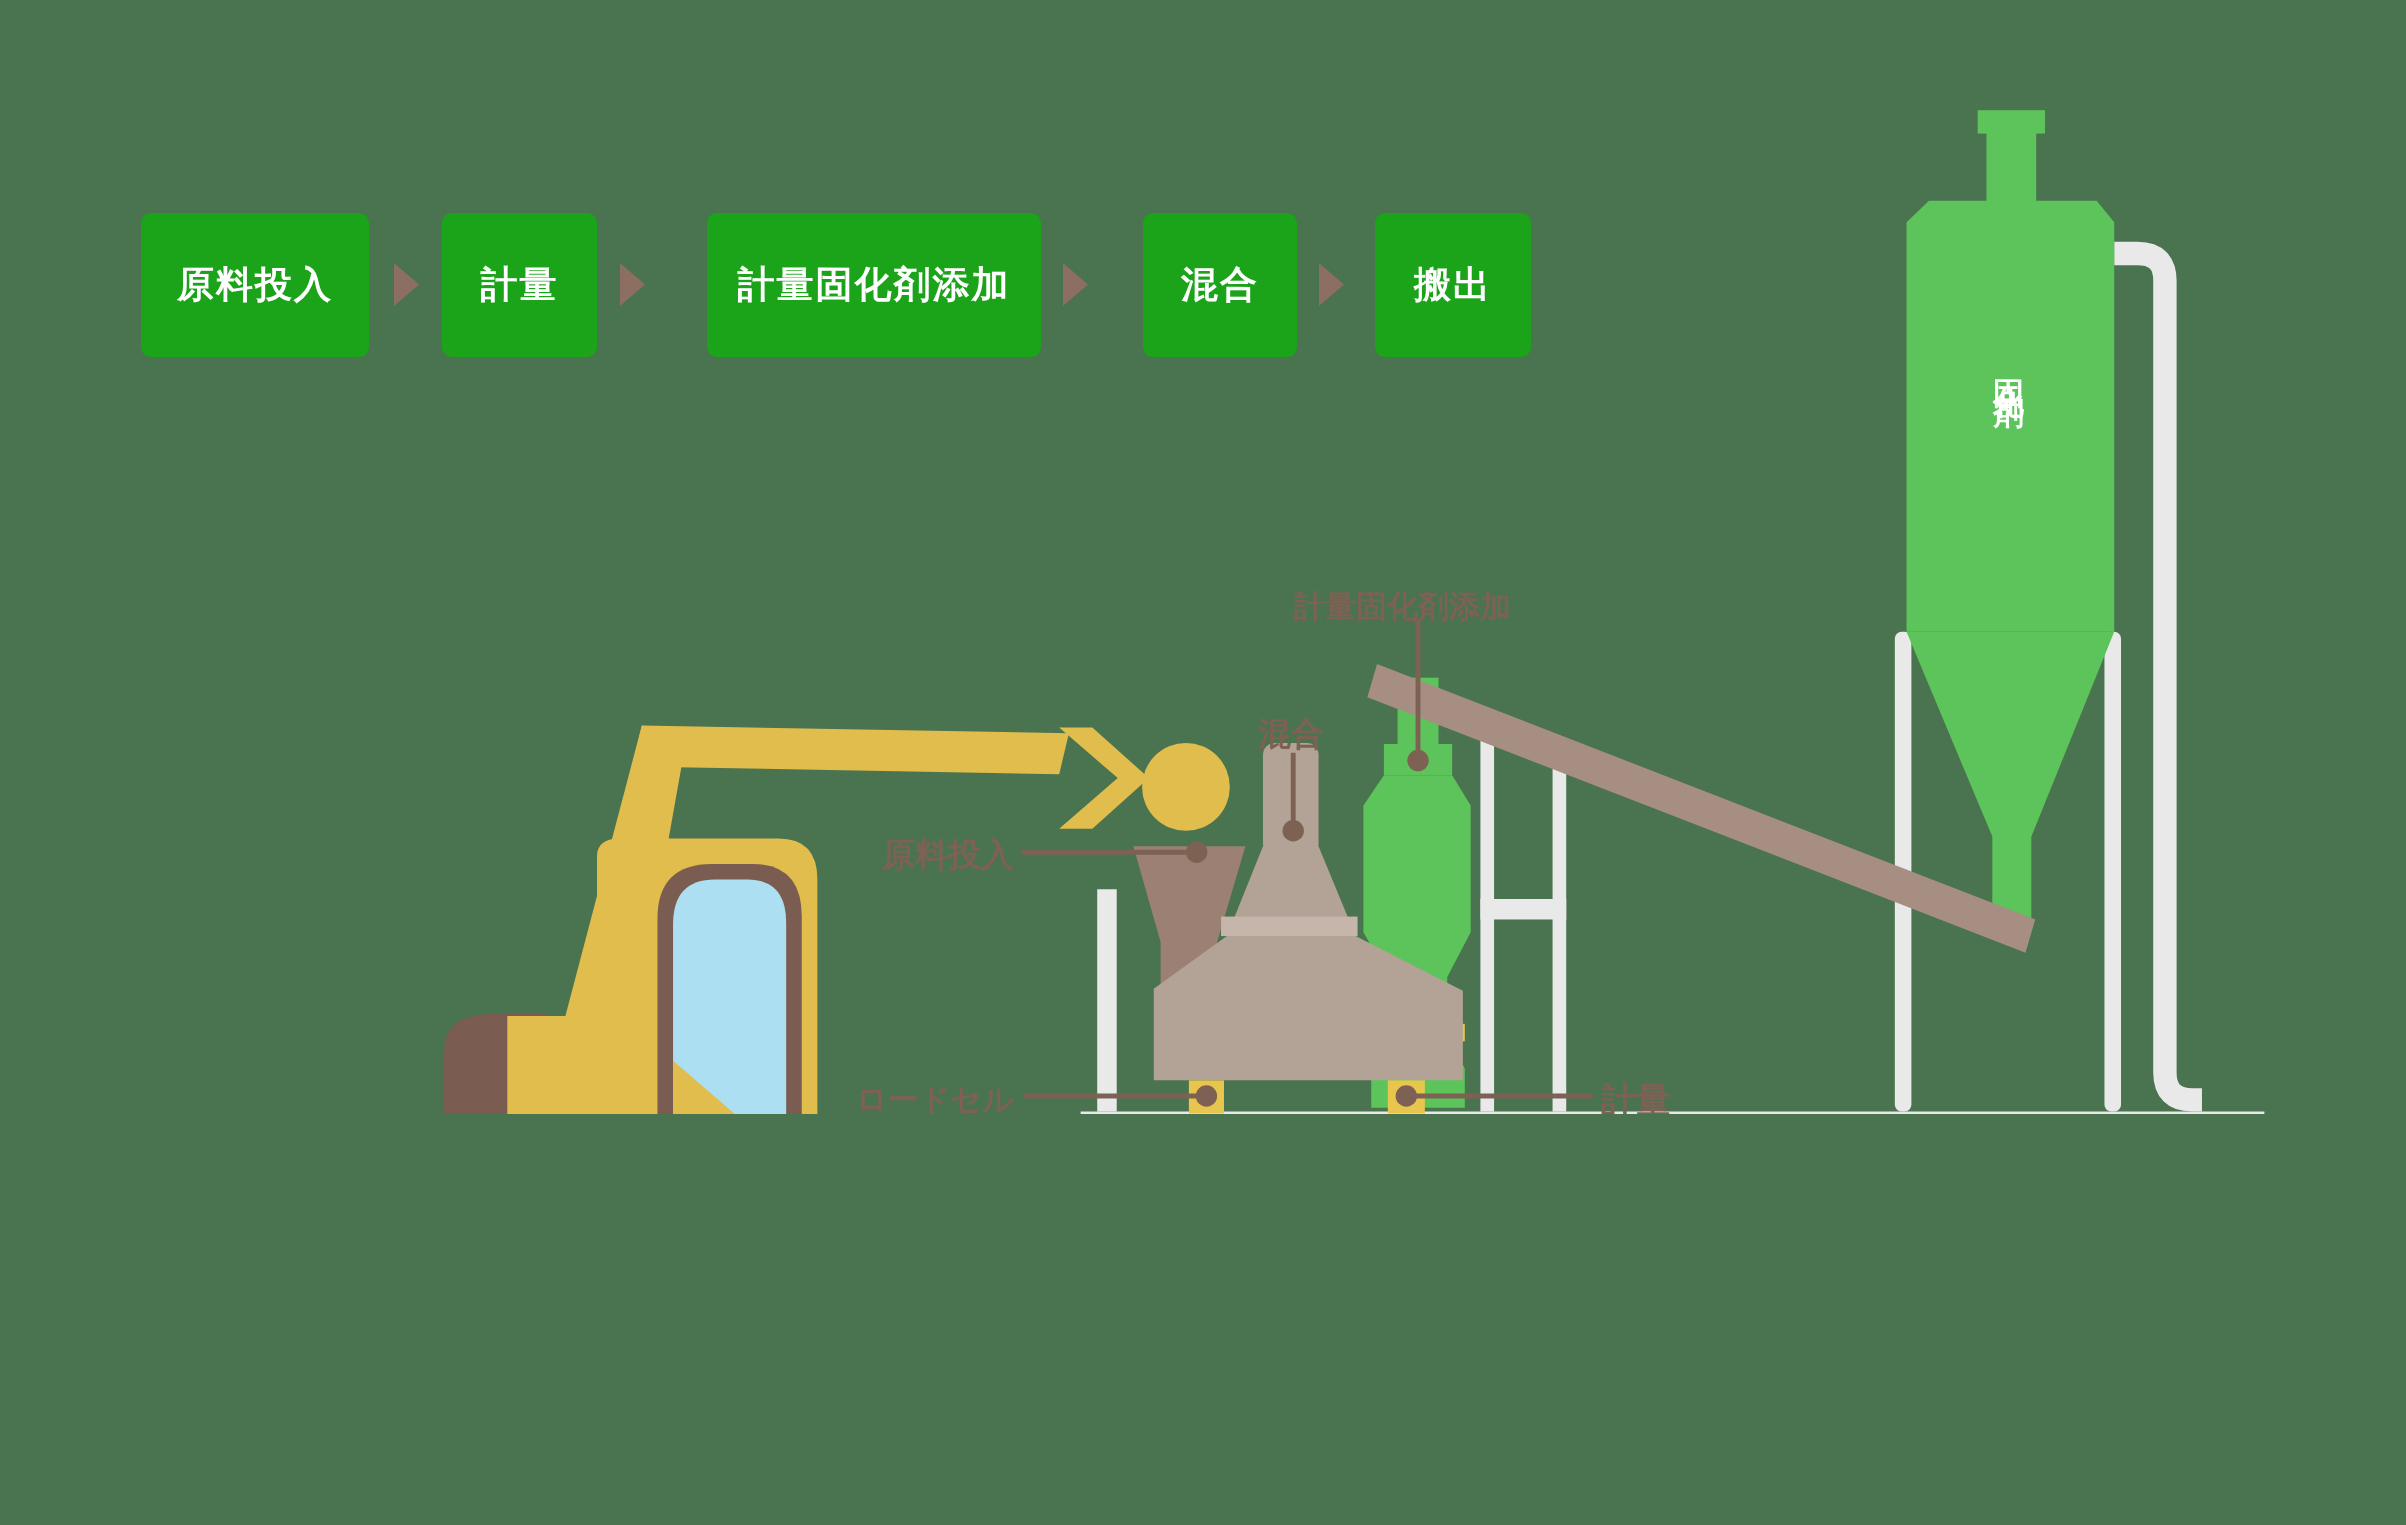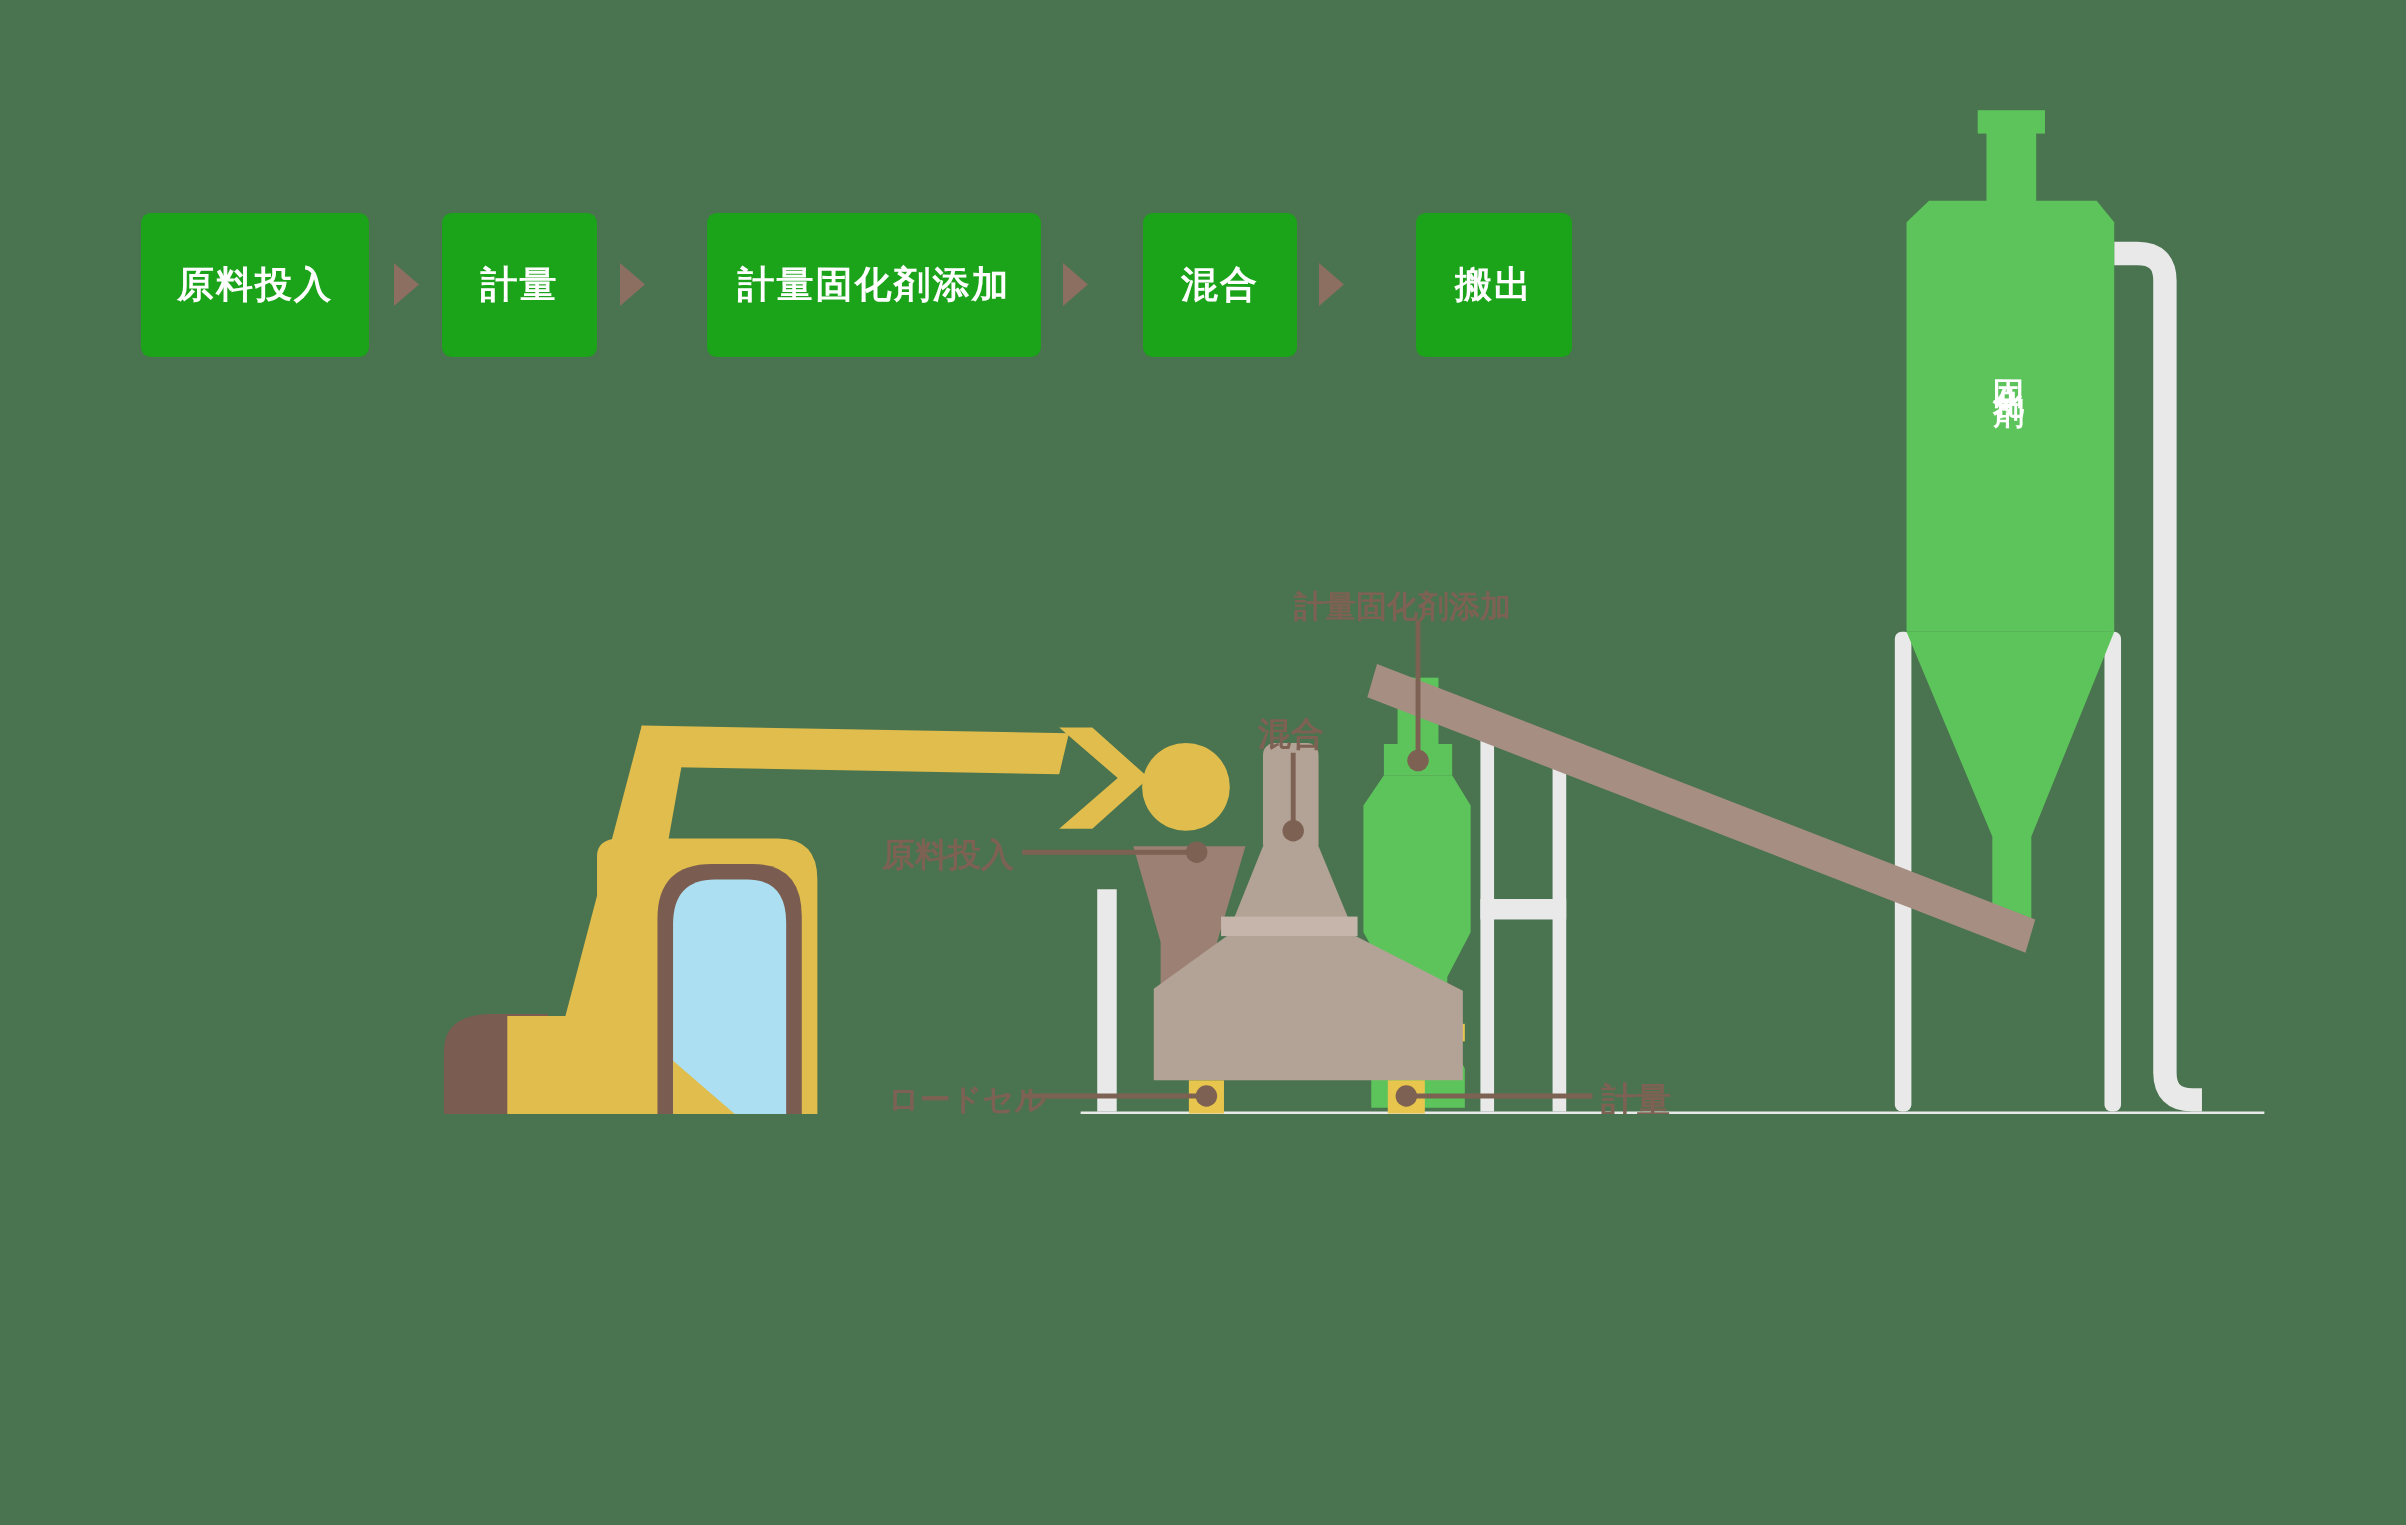--- a/index.html
+++ b/index.html
@@ -113,23 +113,23 @@
   </svg>
 
   <div class="flow-box" style="left:141px;width:228px;">原料投入</div>
   <div class="flow-arrow" style="left:394px;"></div>
   <div class="flow-box" style="left:442px;width:155px;">計量</div>
   <div class="flow-arrow" style="left:620px;"></div>
   <div class="flow-box" style="left:707px;width:334px;">計量固化剤添加</div>
   <div class="flow-arrow" style="left:1063px;"></div>
   <div class="flow-box" style="left:1143px;width:154px;">混合</div>
   <div class="flow-arrow" style="left:1319px;"></div>
-  <div class="flow-box" style="left:1375px;width:156px;margin-left:41px;">搬出</div>
+  <div class="flow-box" style="left:1375px;width:156px;">搬出</div>
 
   <div class="anno" style="left:1294px;top:586px;font-size:31px;">計量固化剤添加</div>
   <div class="anno" style="left:1258px;top:712px;font-size:33px;">混合</div>
   <div class="anno" style="left:856px;top:833px;width:158px;text-align:right;font-size:33px;">原料投入</div>
-  <div class="anno" style="left:856px;top:1079px;font-size:31px;margin-left:32px;">ロードセル</div>
+  <div class="anno" style="left:856px;top:1079px;font-size:31px;">ロードセル</div>
   <div class="anno" style="left:1601px;top:1077px;font-size:35px;">計量</div>
   <div class="silo-label">固化剤</div>
 
 </div>
 
 
 </body></html>

